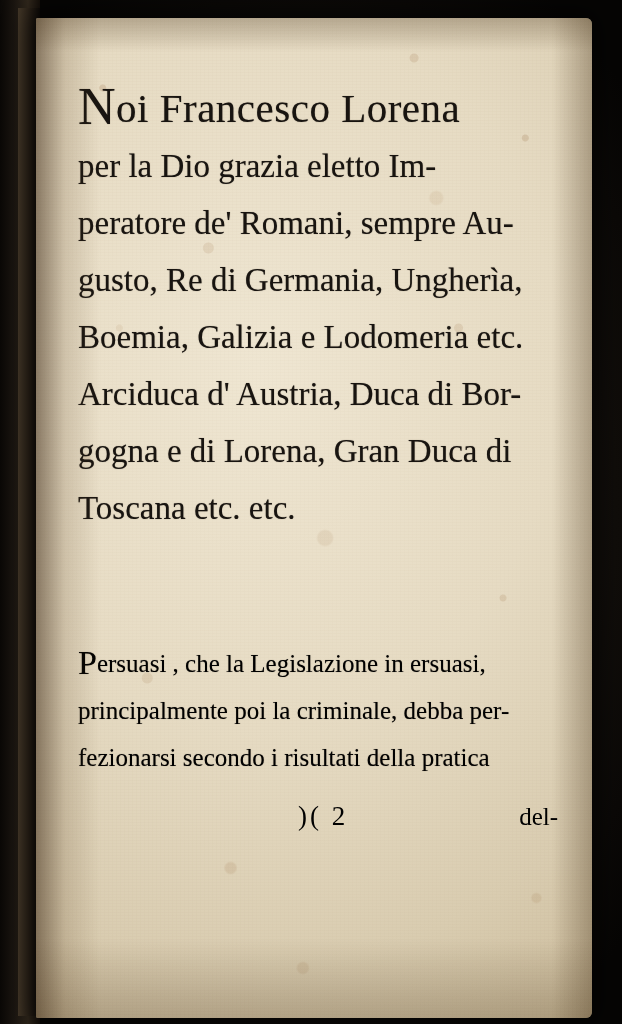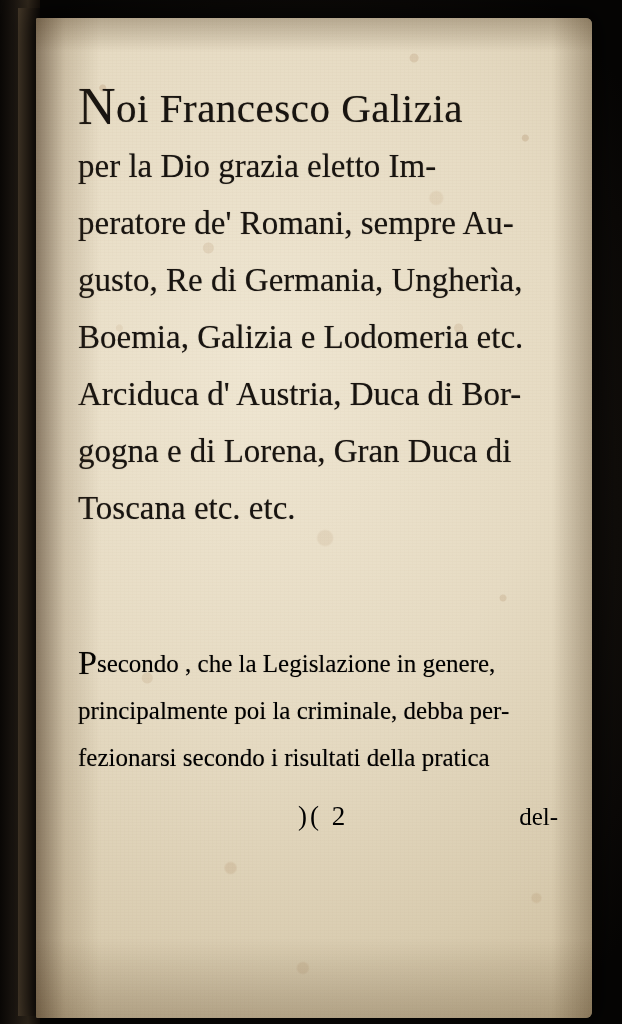--- a/index.html
+++ b/index.html
@@ -206,34 +206,34 @@
   <div class="gutter">
     <div class="gutter-edge"></div>
   </div>
 
   <div class="leaf">
     <div class="foxing"></div>
     <div class="grain"></div>
 
     <div class="textblock">
       <div class="title-line l1">
-        <span class="drop">N</span><span>oi Francesco Galizia</span>
+        <span class="drop">N</span><span>oi Francesco Lorena</span>
       </div>
       <div class="body-line">per la Dio grazia eletto Im-</div>
       <div class="body-line">peratore de' Romani, sempre Au-</div>
       <div class="body-line">gusto, Re di Germania, Ungherìa,</div>
       <div class="body-line">Boemia, Galizia e Lodomeria etc.</div>
       <div class="body-line">Arciduca d' Austria, Duca di Bor-</div>
       <div class="body-line">gogna e di Lorena, Gran Duca di</div>
       <div class="body-line">Toscana etc. etc.</div>
     </div>
 
     <div class="para2">
       <div class="p2-line">
-        <span class="drop2">P</span><span>secondo , che la Legislazione in genere,</span>
+        <span class="drop2">P</span><span>ersuasi , che la Legislazione in ersuasi,</span>
       </div>
       <div class="p2-line">principalmente poi la criminale, debba per-</div>
       <div class="p2-line">fezionarsi secondo i risultati della pratica</div>
     </div>
 
     <div class="footline">
       <div class="signature">)( 2</div>
       <div class="catchword">del-</div>
     </div>
 

